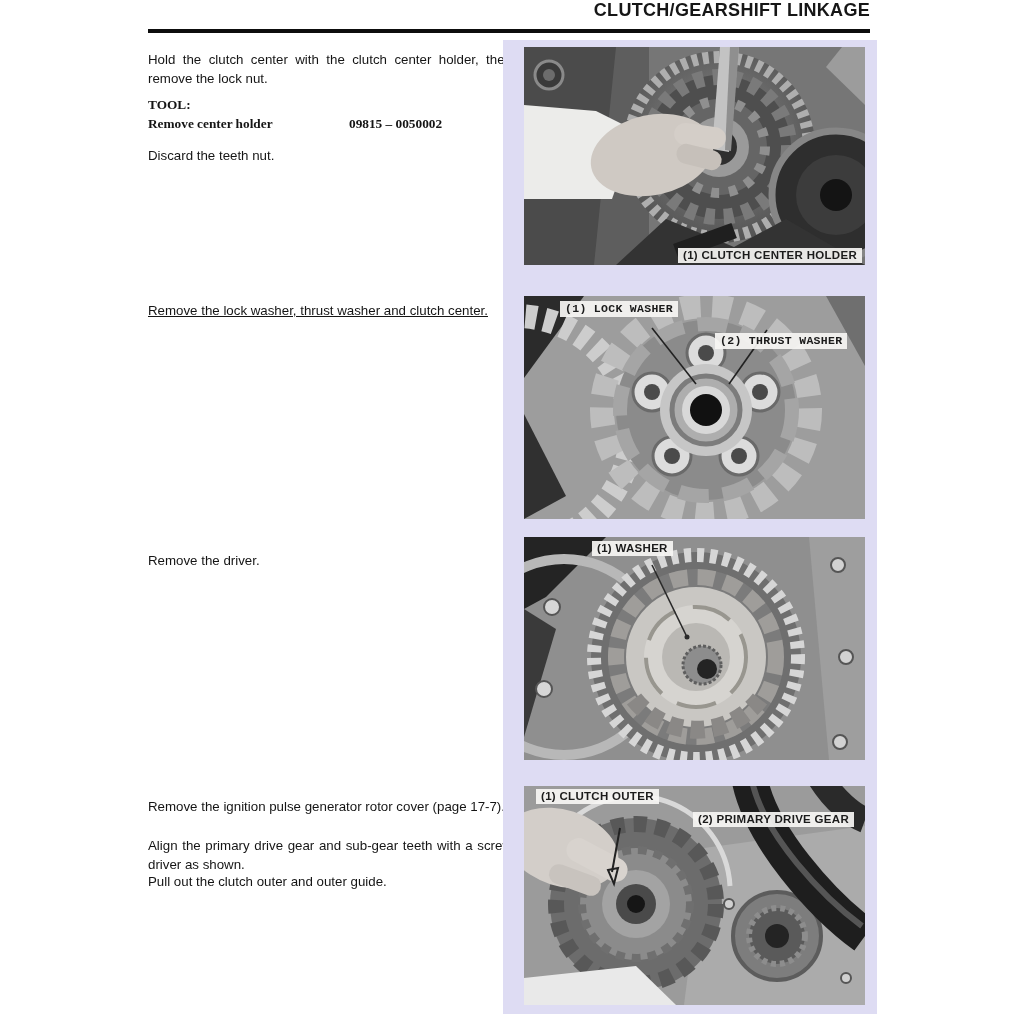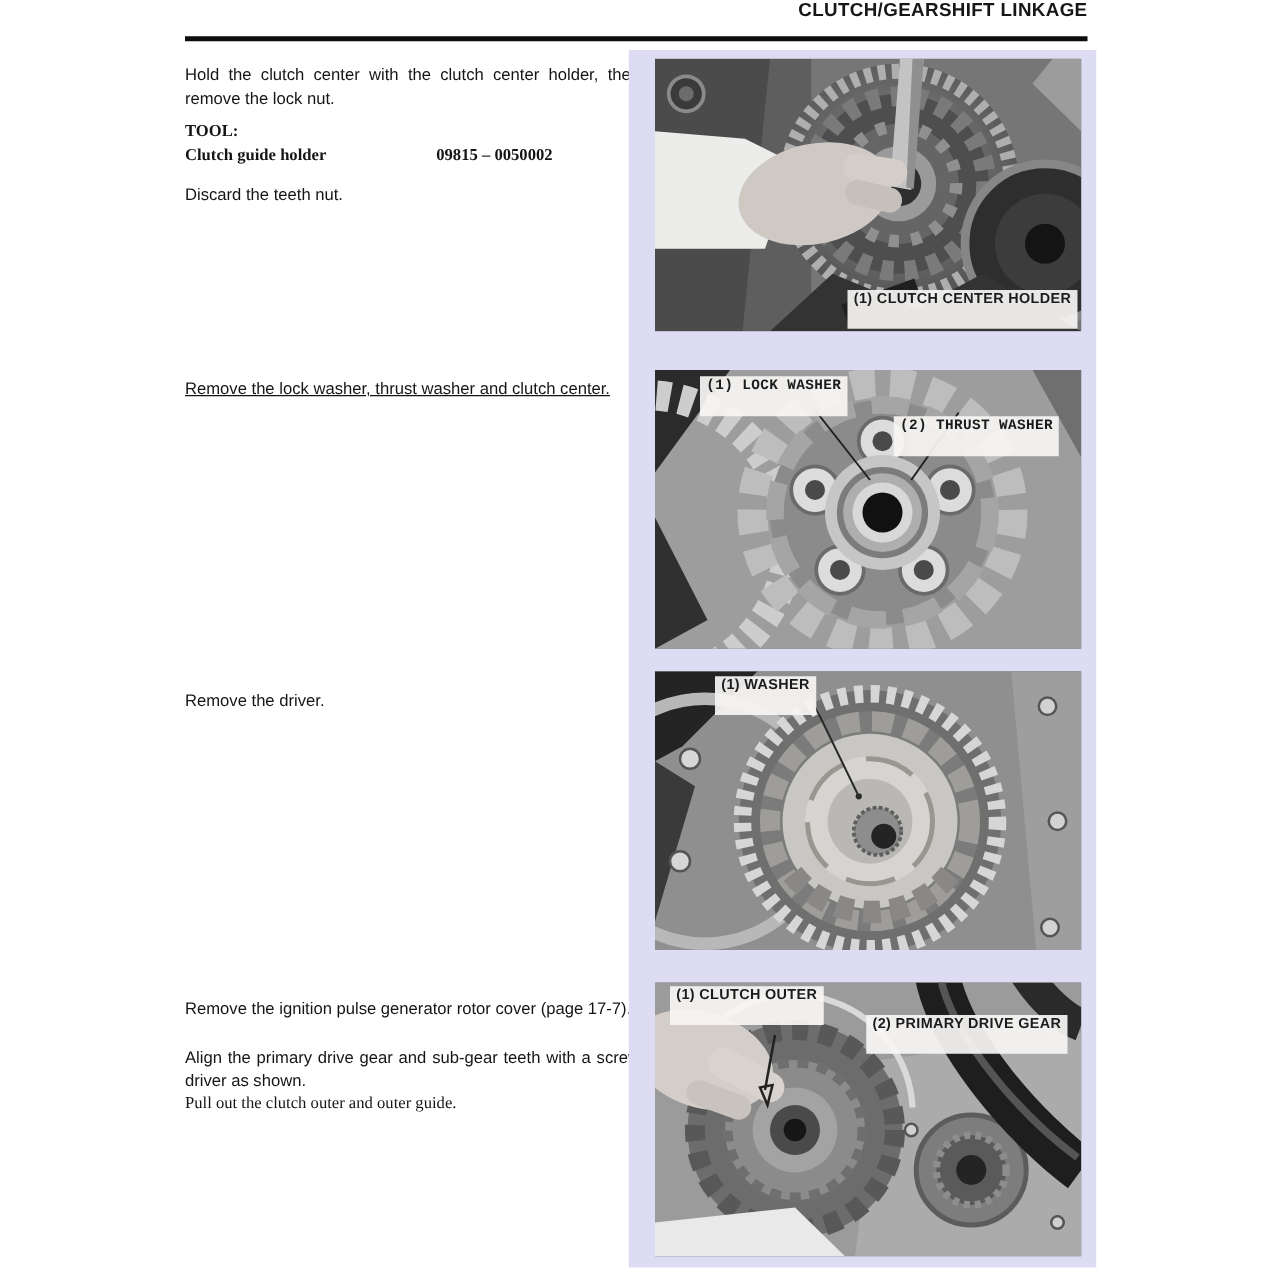--- a/index.html
+++ b/index.html
@@ -5,21 +5,21 @@
   html,body { margin:0; padding:0; background:#fff; }
   .page {
     position:relative; width:1024px; height:1024px; overflow:hidden;
     background:var(--page,#ffffff); color:var(--ink,#161616);
     font-family:"Liberation Sans", sans-serif;
   }
 
   
   .header-title {
     position:absolute; top:0; right:154px;
-    font-size:15px; font-weight:bold; letter-spacing:.3px; white-space:nowrap;
+    font-size:18px; font-weight:bold; letter-spacing:.3px; white-space:nowrap;
   }
   .header-rule {
     position:absolute; left:148px; top:29px; width:722px; height:3.5px;
     background:#0d0d0d;
   }
 
   
   .text-col { position:absolute; left:148px; top:0; width:364px; }
   .para {
     position:absolute; left:0; width:364px; margin:0;
@@ -29,60 +29,60 @@
   .bold { font-weight:bold;font-family:Liberation Serif, serif; }
   #t1 { top:50px; }
   #t2 { top:95px; }
   #t3 { top:114px; }
   #t3 .tool-number { position:absolute; left:201px; top:0; white-space:nowrap; }
   #t4 { top:146px; }
   #t5 { top:301px; width:380px;text-decoration:underline; }
   #t6 { top:551px; }
   #t7 { top:797px; width:380px; }
   #t8 { top:836px; }
-  #t9 { top:872px;font-family:Liberation Serif, serif; }
+  #t9 { top:872px; }
 
   
   .panel {
     position:absolute; left:503px; top:40px; width:374px; height:974px;
     background:var(--panel,#dedcf3);
   }
   .photo {
     position:absolute; left:21px; width:341px; margin:0; background:#7d7d7d; overflow:hidden;
   }
   #ph1 { top:7px;   height:218px; }
   #ph2 { top:256px; height:223px;font-family:Liberation Mono, monospace; }
   #ph3 { top:497px; height:223px; }
   #ph4 { top:746px; height:219px; }
   .photo svg { display:block; width:100%; height:100%; }
 
   .cap {
     position:absolute; background:rgba(246,245,243,.93); color:#1b1b1b;
     font-size:11.5px; font-weight:bold; letter-spacing:.3px;
-    padding:1px 5px 18px 5px; white-space:nowrap;
+    padding:1px 5px 2px 5px; white-space:nowrap;
   }
   #ph1 .cap0 { right:3px;  bottom:2px; }
   #ph2 .cap0 { left:36px;  top:5px; }
   #ph2 .cap1 { left:191px; top:8px;margin-top:29px; }
-  #ph3 .cap0 { left:48px;  top:4px; }
+  #ph3 .cap0 { left:68px;  top:4px; }
   #ph4 .cap0 { left:12px;  top:3px; }
   #ph4 .cap1 { left:169px; top:26px; }
 </style>
 </head>
 <body>
 
 <div class="page">
 
   <div class="header-title">CLUTCH/GEARSHIFT LINKAGE</div>
   <div class="header-rule"></div>
 
   <div class="text-col">
     <p class="para just" id="t1">Hold the clutch center with the clutch center holder, then remove the lock nut.</p>
     <p class="para bold" id="t2">TOOL:</p>
-    <p class="para bold" id="t3"><span>Clutch guide holder</span><span class="tool-number">09815 – 0050002</span></p>
+    <p class="para bold" id="t3"><span>Remove center holder</span><span class="tool-number">09815 – 0050002</span></p>
     <p class="para" id="t4">Discard the teeth nut.</p>
     <p class="para" id="t5">Remove the lock washer, thrust washer and clutch center.</p>
     <p class="para" id="t6">Remove the driver.</p>
     <p class="para" id="t7">Remove the ignition pulse generator rotor cover (page 17-7).</p>
     <p class="para just" id="t8">Align the primary drive gear and sub-gear teeth with a screw driver as shown.</p>
     <p class="para" id="t9">Pull out the clutch outer and outer guide.</p>
   </div>
 
   <div class="panel">
 

